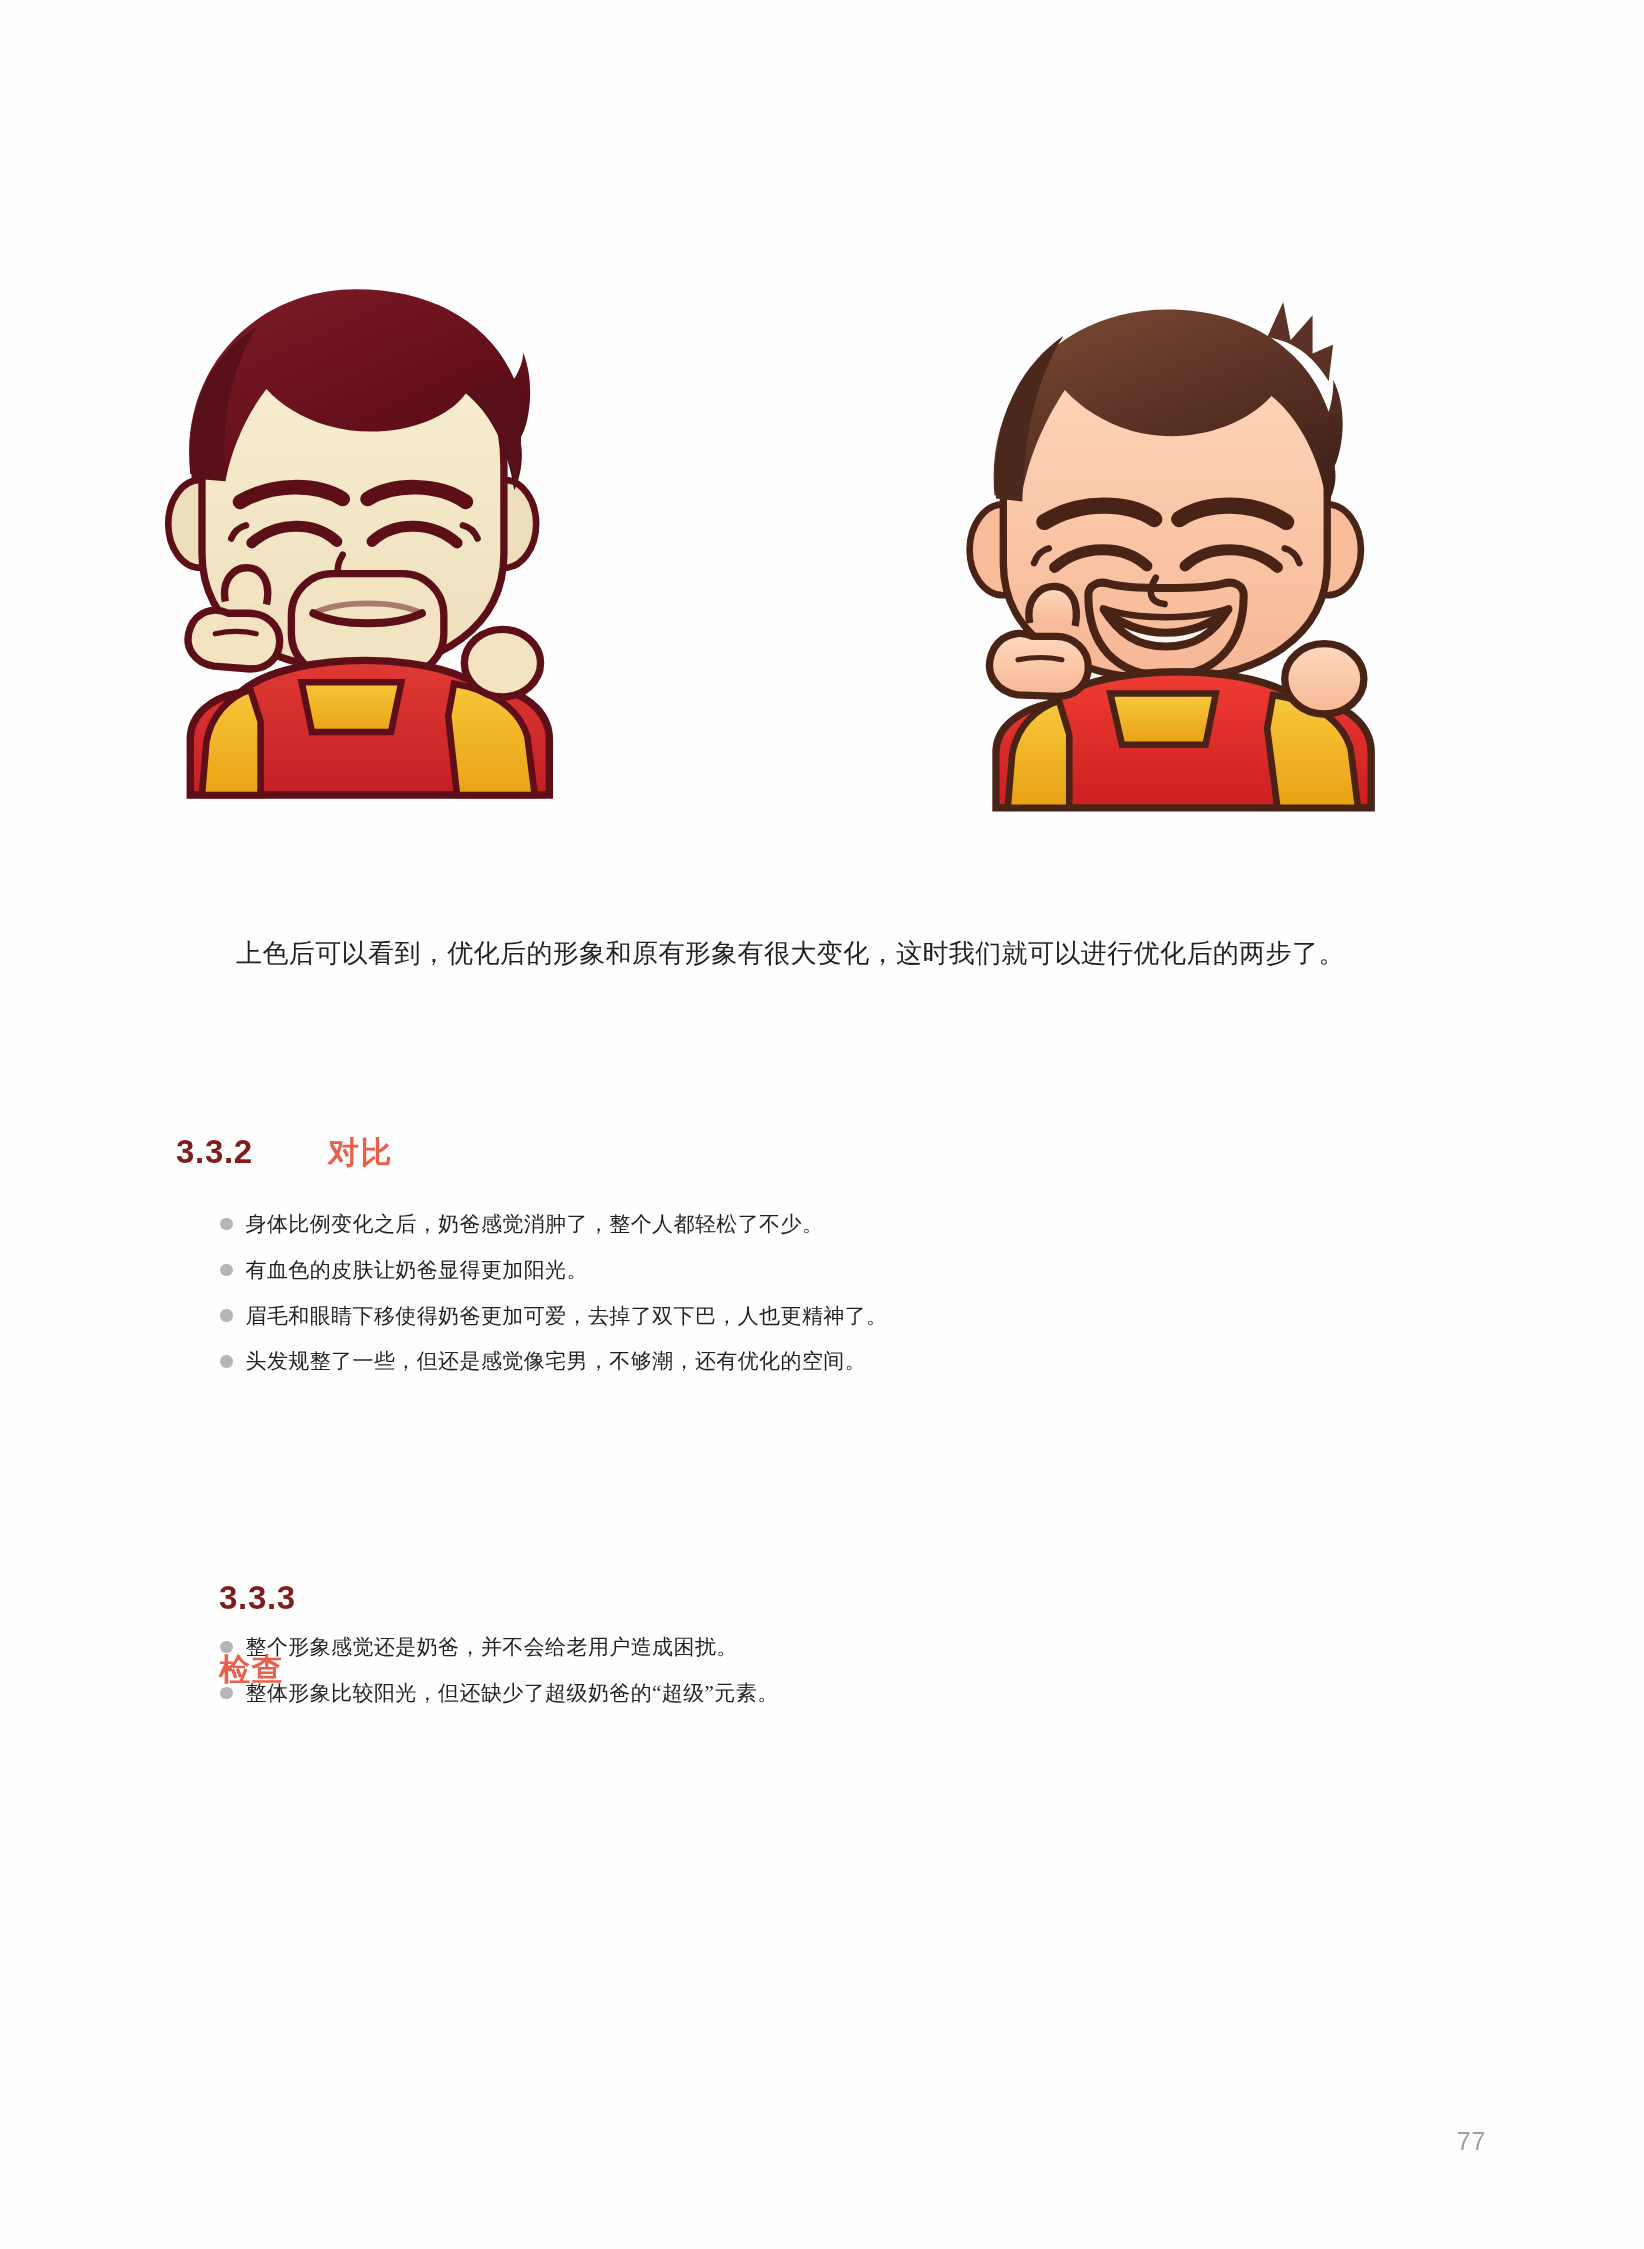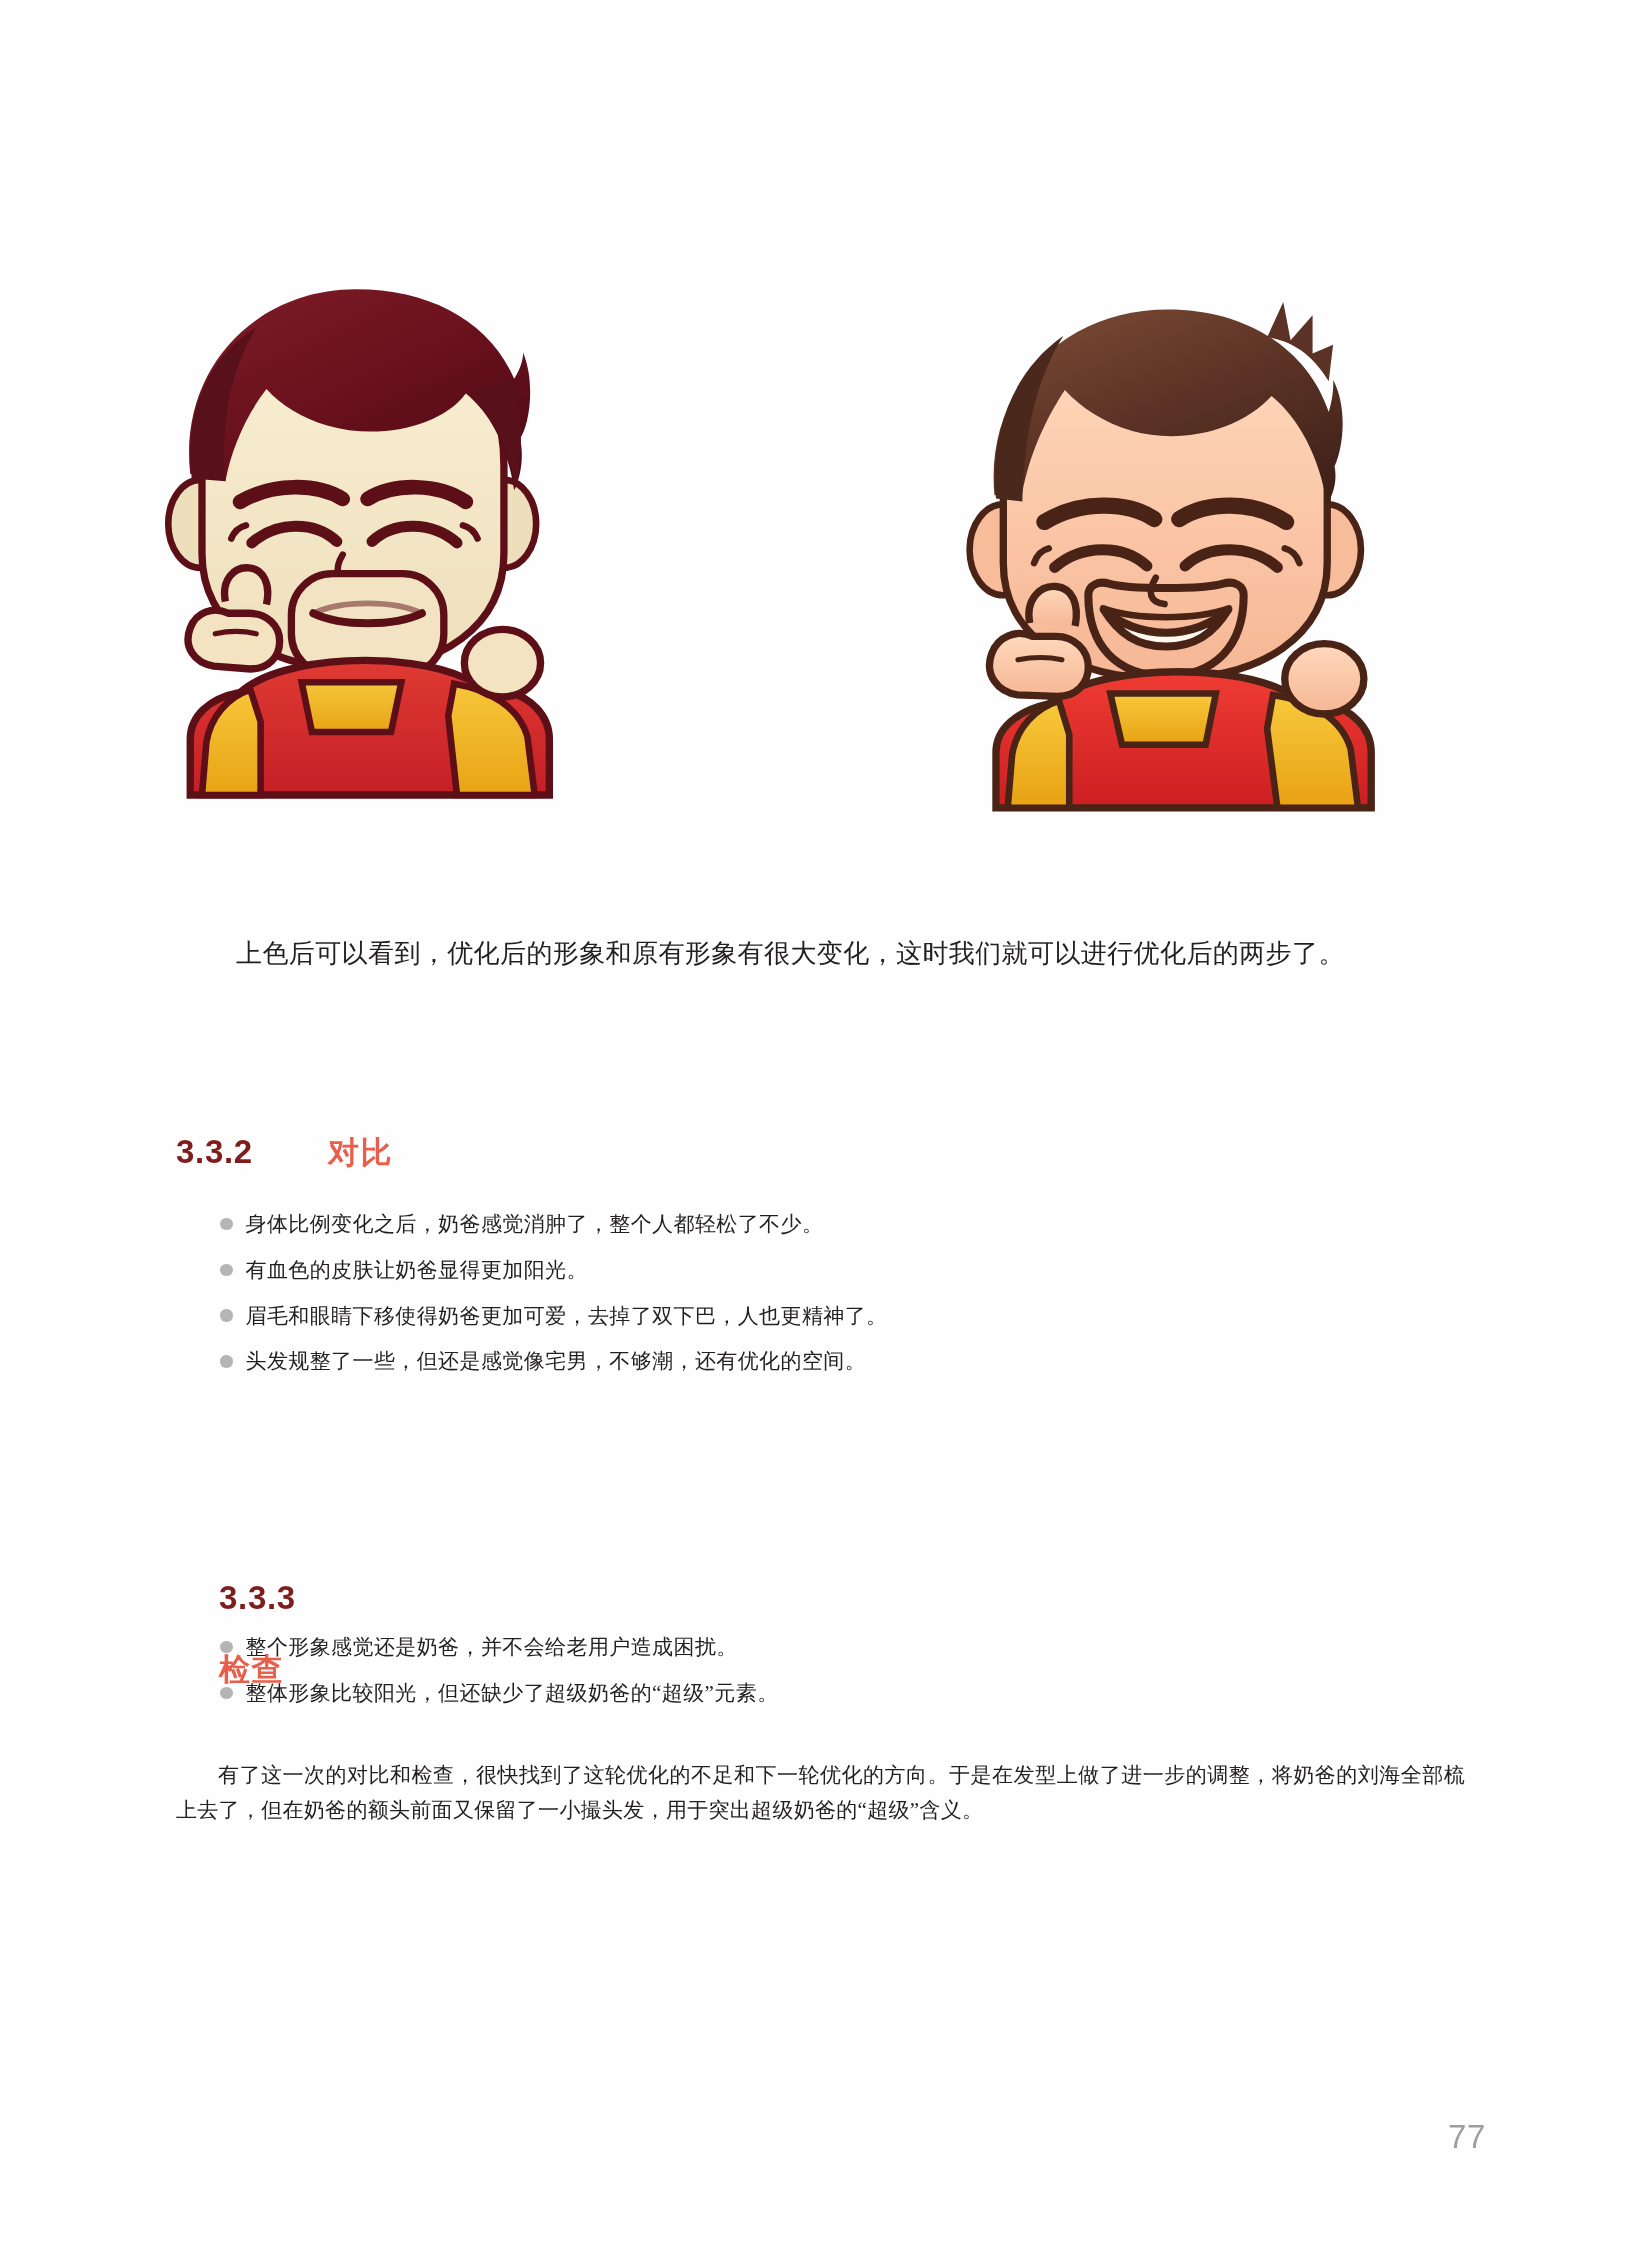--- a/index.html
+++ b/index.html
@@ -115,21 +115,21 @@
     letter-spacing: 0.3px;
     text-align: justify;
     color: #231f20;
   }
 
   .pagenum {
     position: absolute;
     right: 158px;
     bottom: 94px;
     font-family: "Liberation Sans", sans-serif;
-    font-size: 33px;
+    font-size: 25px;
     color: #9e9e9e;
     letter-spacing: 0.7px;
   }
 </style>
 </head>
 <body>
 
 <div class="page">
 
   <div class="illus-area">
@@ -304,17 +304,16 @@
     <div class="bullet">
       <span class="dot"></span>
       <span class="btxt">整个形象感觉还是奶爸，并不会给老用户造成困扰。</span>
     </div>
     <div class="bullet">
       <span class="dot"></span>
       <span class="btxt">整体形象比较阳光，但还缺少了超级奶爸的“超级”元素。</span>
     </div>
   </div>
 
-  <div class="para">有了这一次的对比和检查，很快找到了这轮优化的不足和下一轮优化的方向。于是在发型上做了进一步的调整，将奶爸的刘海全部梳上去了，但在奶爸的额头前面又保留了一小撮头发，用于突出超级奶爸的“超级”含义。</div>
 
   <div class="pagenum">77</div>
 </div>
 
 
 </body></html>

